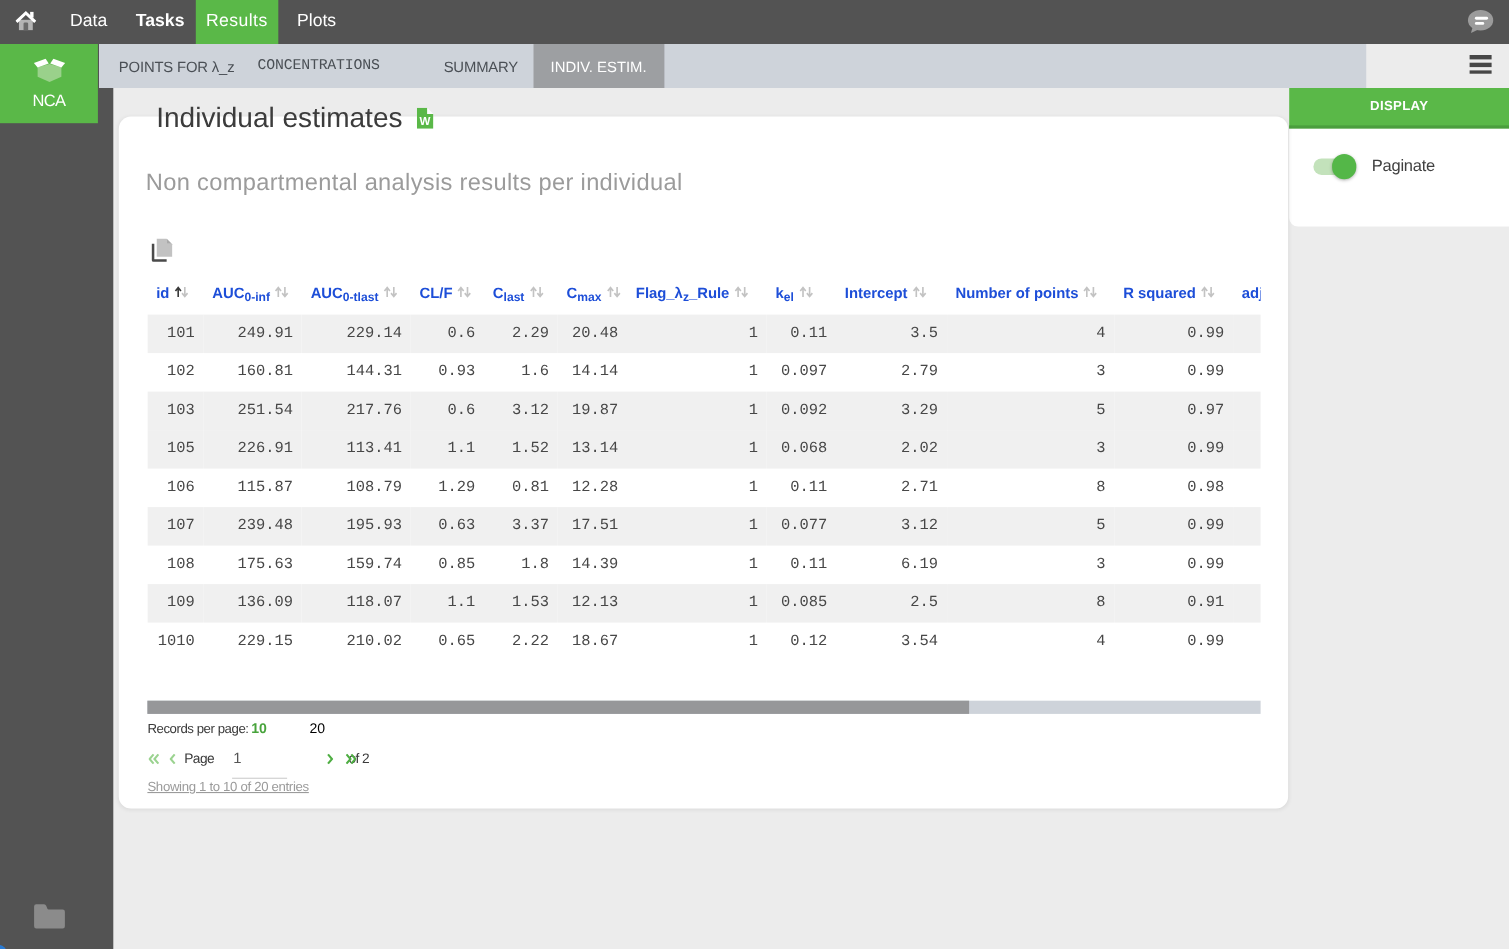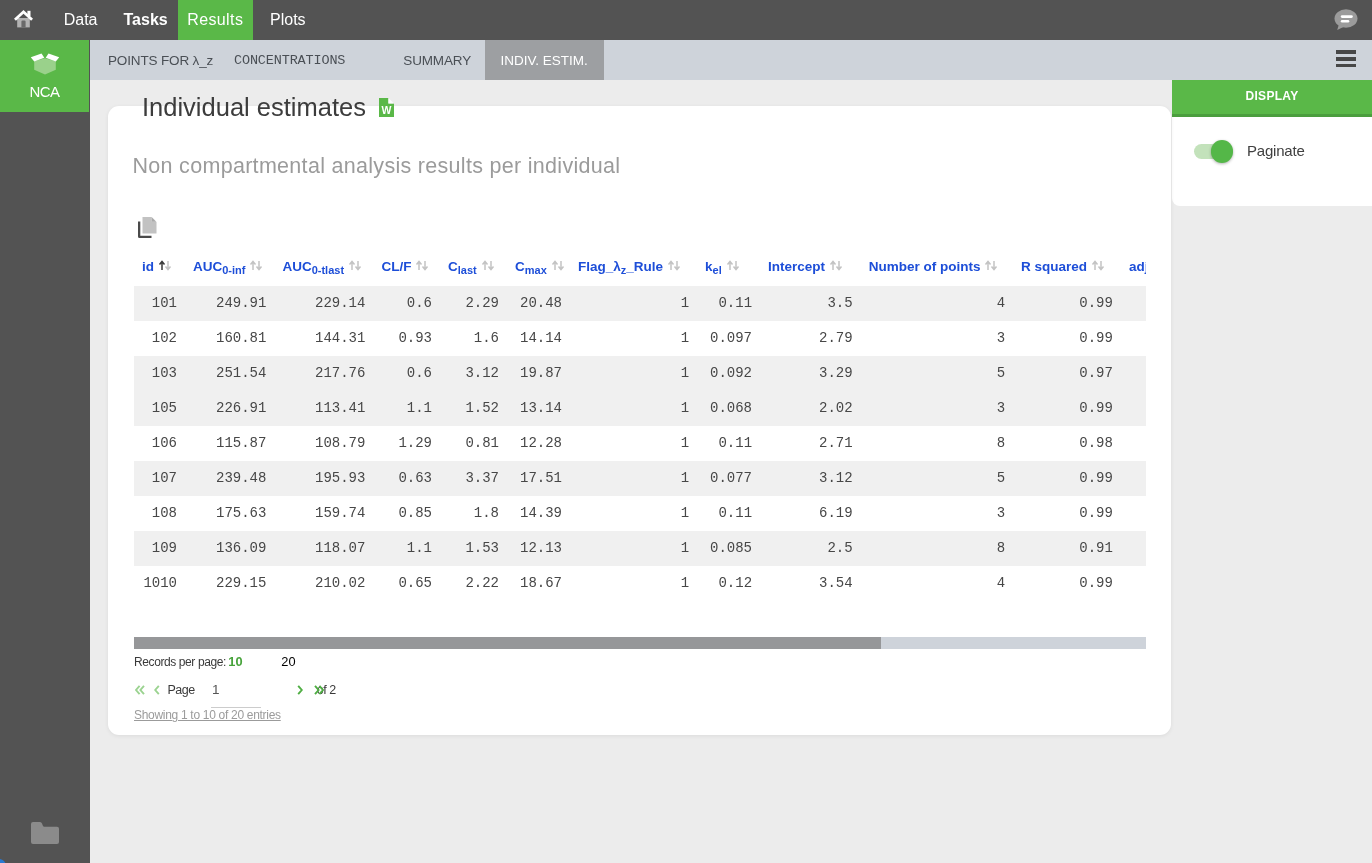--- a/index.html
+++ b/index.html
@@ -3,25 +3,25 @@
 <meta charset="utf-8">
 <style>
   * { margin:0; padding:0; box-sizing:border-box; }
   html,body { width:1372px; height:863px; overflow:hidden; }
   body { font-family:"Liberation Sans", sans-serif; background:#ececec; position:relative; }
   .abs { position:absolute; }
   
   #topnav { left:0; top:0; width:1372px; height:40px; background:#535353; }
   .navitem { position:absolute; top:0; height:40px; display:flex; align-items:center; color:#fff; font-size:16px; }
   
-  #sidebar { left:0; top:40px; width:90px; height:823px; background:#535353; }
+  #sidebar { left:0; top:40px; width:103px; height:823px; background:#535353; }
   #ncatile { position:absolute; left:0; top:0; width:89px; height:72px; background:#5ab848; }
   #ncalabel { position:absolute; left:0; top:43.5px; width:89px; text-align:center; color:#fff; font-size:15px; letter-spacing:-0.6px; line-height:15px; }
   
-  #tabbar { left:90px; top:40px; width:1282px; height:40px; background:#ced3da; }
+  #tabbar { left:90px; top:40px; width:1152px; height:40px; background:#ced3da; }
   .tab { position:absolute; top:0; height:40px; display:flex; align-items:center; color:#4a4f55; font-size:13.5px; letter-spacing:-0.15px; }
   #activetab { position:absolute; left:394.7px; top:0; width:119px; height:40px; background:#9d9fa2; display:flex; align-items:center; justify-content:center; color:#fff; font-size:13.5px; }
   
   #panelhead { left:1172px; top:80px; width:200px; height:37px; background:#5ab848; border-bottom:3px solid #4b9e3e; display:flex; align-items:center; justify-content:center; color:#fff; font-weight:bold; font-size:12px; letter-spacing:0.3px; padding-bottom:3px; }
   #panelbody { left:1172px; top:117px; width:200px; height:89px; background:#fff; border-radius:0 0 0 8px; }
   
   #toggletrack { left:1194px; top:143.5px; width:38px; height:15px; border-radius:8px; background:#c3e2bb; }
   #toggleknob { left:1210.5px; top:140px; width:22.5px; height:22.5px; border-radius:50%; background:#54b748; box-shadow:0 1px 3px rgba(0,0,0,0.3); }
   #paginatelbl { left:1247px; top:142.5px; font-size:15px; letter-spacing:-0.2px; color:#404040; line-height:15px; }
   

